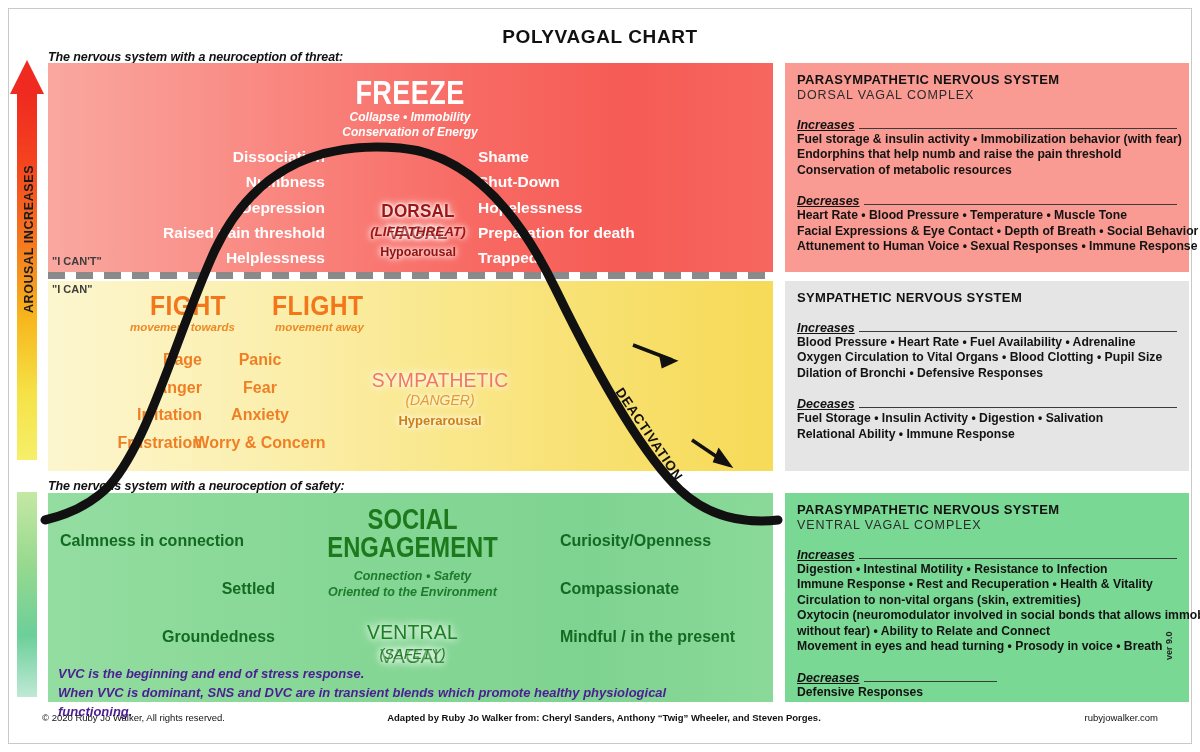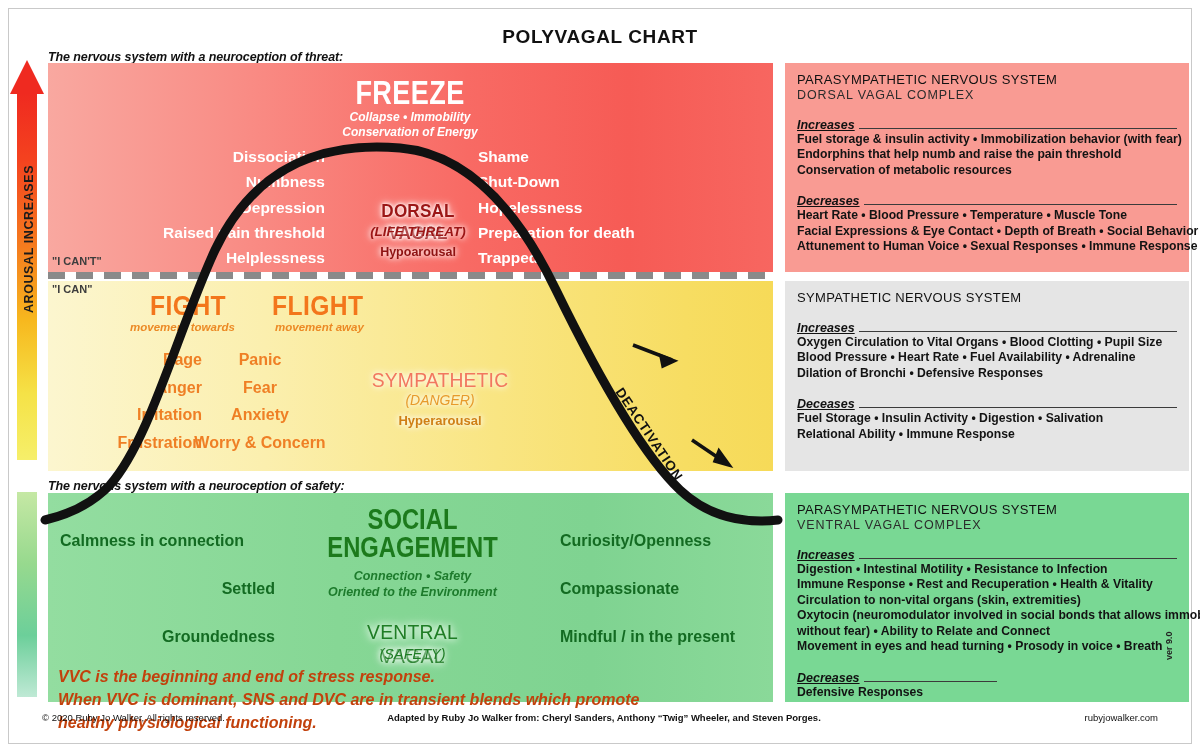--- a/index.html
+++ b/index.html
@@ -183,30 +183,30 @@
   }
   .gcol { position:absolute; color:#136b22; font-size:16px; font-weight:bold; line-height:1.0; }
   .gcol.left  { left:60px; top:533px; width:215px; }
   .gcol.left div { margin-bottom:32px; }
   .gcol.left div:nth-child(2), .gcol.left div:nth-child(3) { text-align:right; }
   .gcol.right { left:560px; top:533px; width:215px; }
   .gcol.right div { margin-bottom:32px; }
 
   .vvc-note {
     position:absolute; left:58px; top:665px; width:640px;
-    font-size:16px; font-weight:bold; font-style:italic; color:#c2410c; line-height:1.45;
+    font-size:13px; font-weight:bold; font-style:italic; color:#4c1d95; line-height:1.45;
   }
 
   
   .panel { position:absolute; left:785px; width:404px; padding:9px 12px 8px 12px; }
   .panel-red   { top:63px;  height:209px; background:#f99b93; }
   .panel-yel   { top:281px; height:190px; background:#e5e5e5; }
   .panel-green { top:493px; height:209px; background:#79d894; }
 
-  .p-h1 { font-size:13px; font-weight:normal; color:#111; letter-spacing:0.35px; }
+  .p-h1 { font-size:13px; font-weight:bold; color:#111; letter-spacing:0.35px; }
   .p-h2 { font-size:12.5px; color:#2b2b2b; letter-spacing:0.9px; margin-top:1px; }
   .p-body {
     font-size:12.2px; font-weight:bold; color:#131313; line-height:1.27;
     font-family:"Liberation Sans Narrow","Liberation Sans",sans-serif;
   }
   .p-body div { white-space:nowrap; }
 
   .sec-head { display:flex; align-items:flex-end; gap:0; margin-top:16px; }
   .sec-head .lbl {
     font-size:12.5px; font-weight:bold; font-style:italic; color:#111;
@@ -363,22 +363,22 @@
     </div>
   </div>
 
   <div class="panel panel-yel">
     <div class="p-h1">SYMPATHETIC NERVOUS SYSTEM</div>
     <div class="sec-head">
       <span class="lbl" style="text-decoration:underline">Increases</span>
       <span class="line"></span>
     </div>
     <div class="p-body">
+      <div>Blood Pressure • Heart Rate • Fuel Availability • Adrenaline</div>
       <div>Oxygen Circulation to Vital Organs • Blood Clotting • Pupil Size</div>
-      <div>Blood Pressure • Heart Rate • Fuel Availability • Adrenaline</div>
       <div>Dilation of Bronchi • Defensive Responses</div>
     </div>
     <div class="sec-head">
       <span class="lbl" style="text-decoration:underline">Deceases</span>
       <span class="line"></span>
     </div>
     <div class="p-body">
       <div>Fuel Storage • Insulin Activity • Digestion • Salivation</div>
       <div>Relational Ability • Immune Response</div>
     </div>

